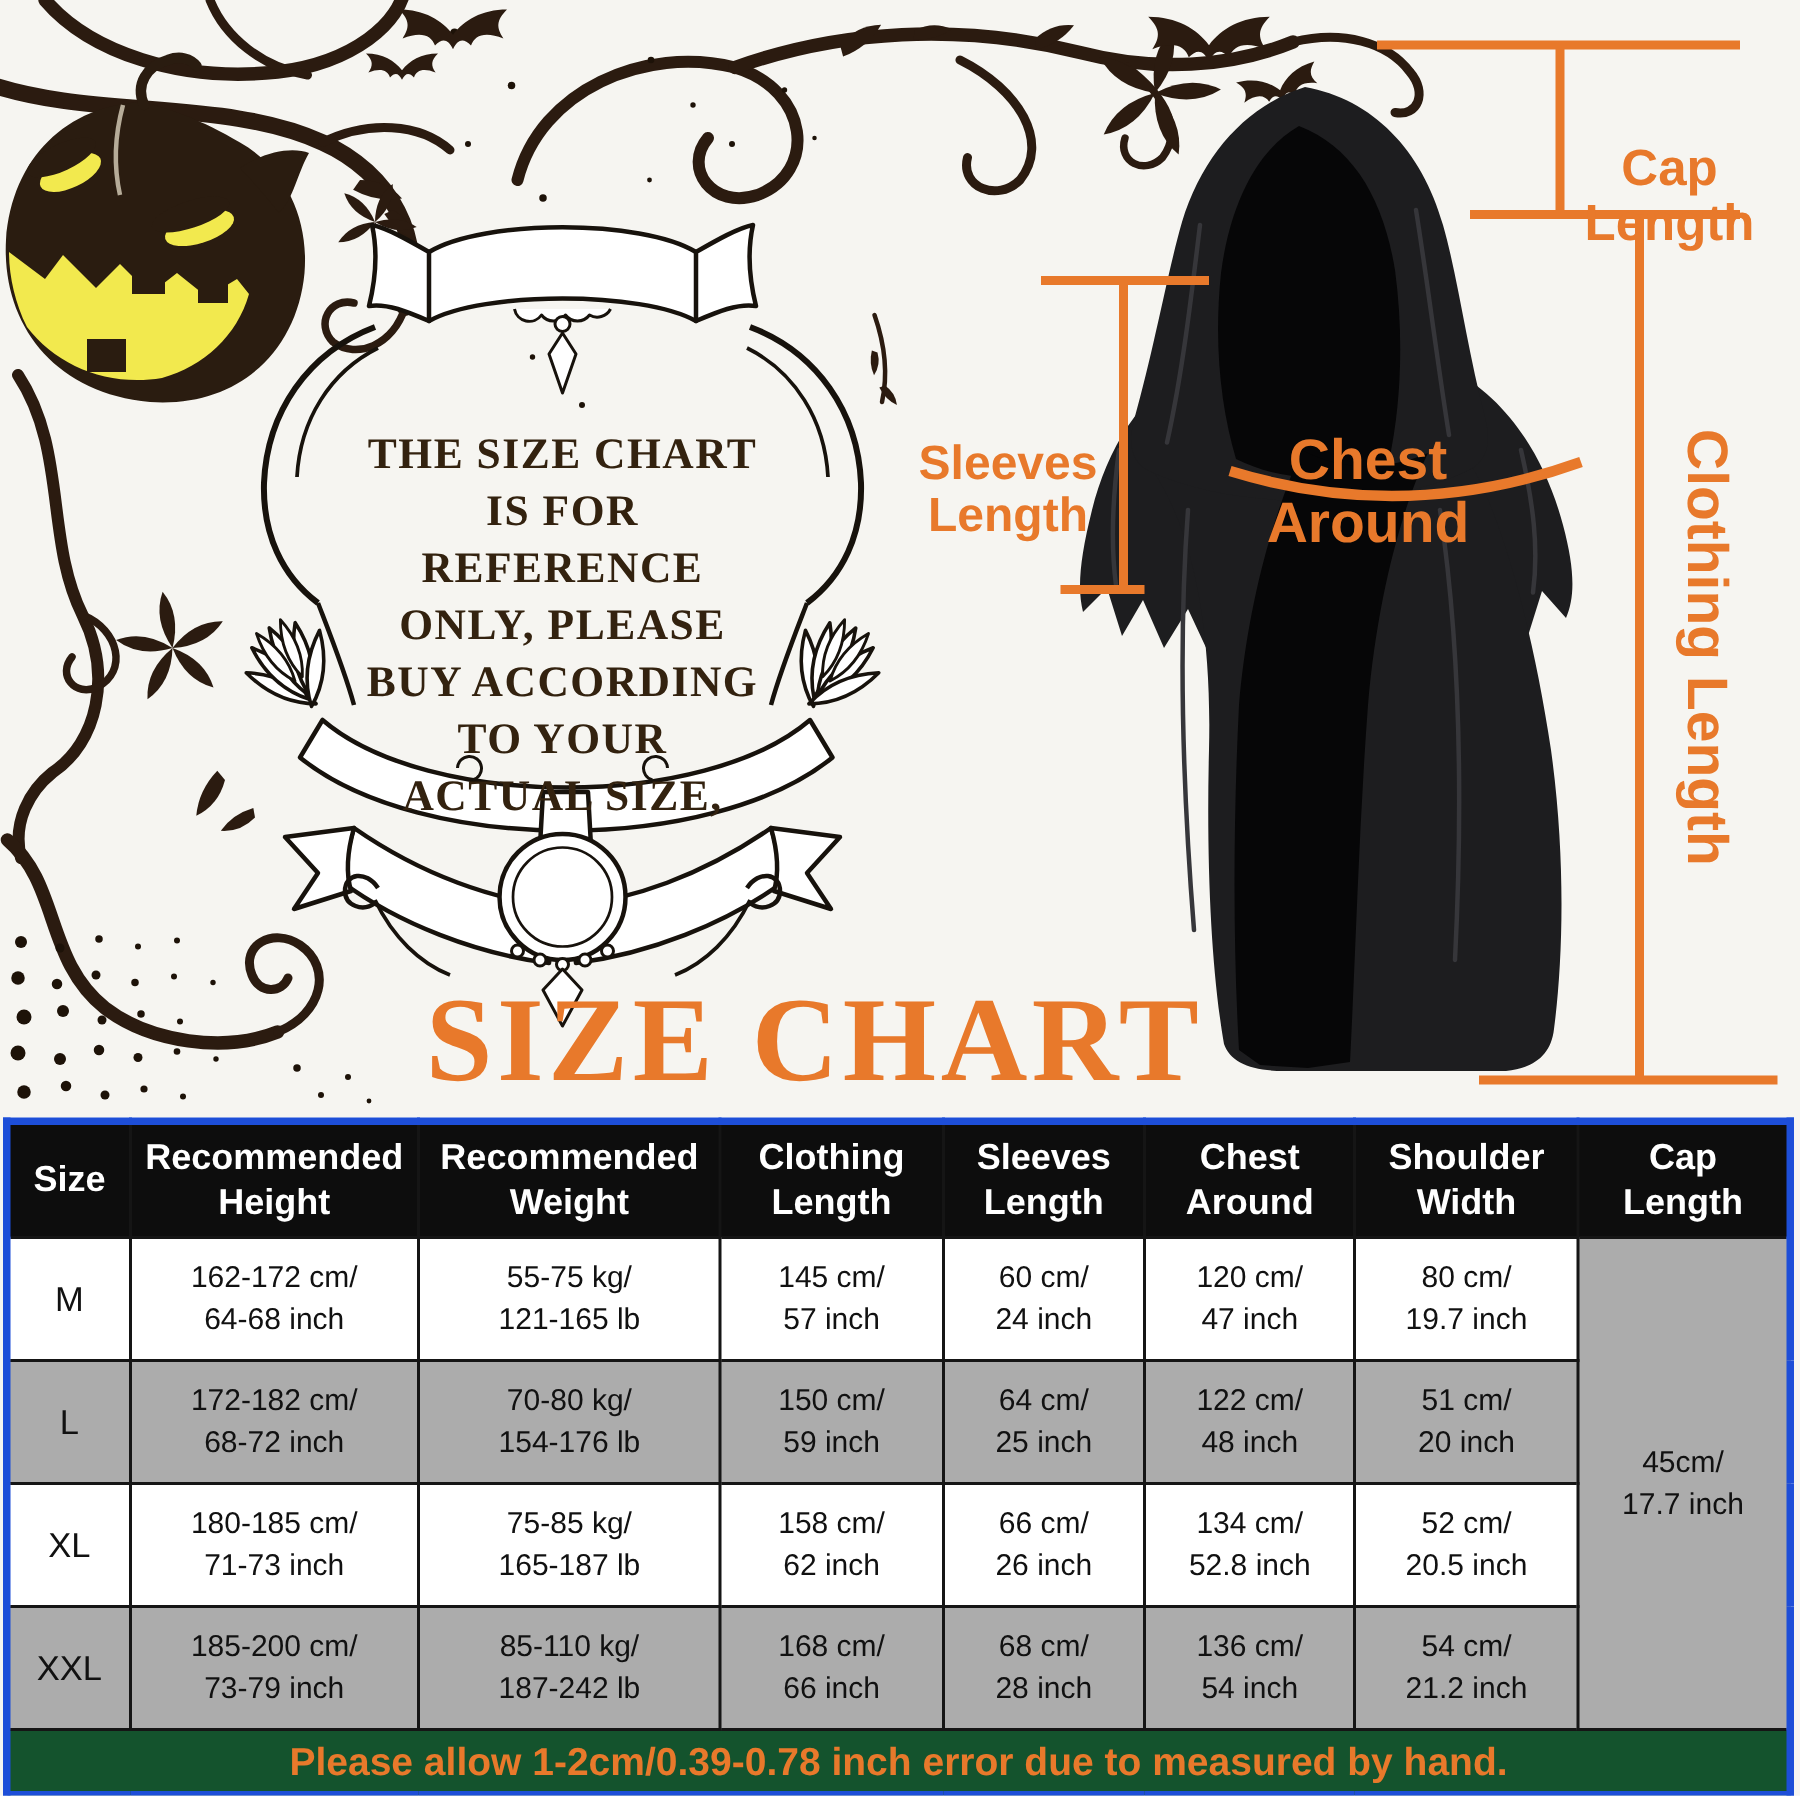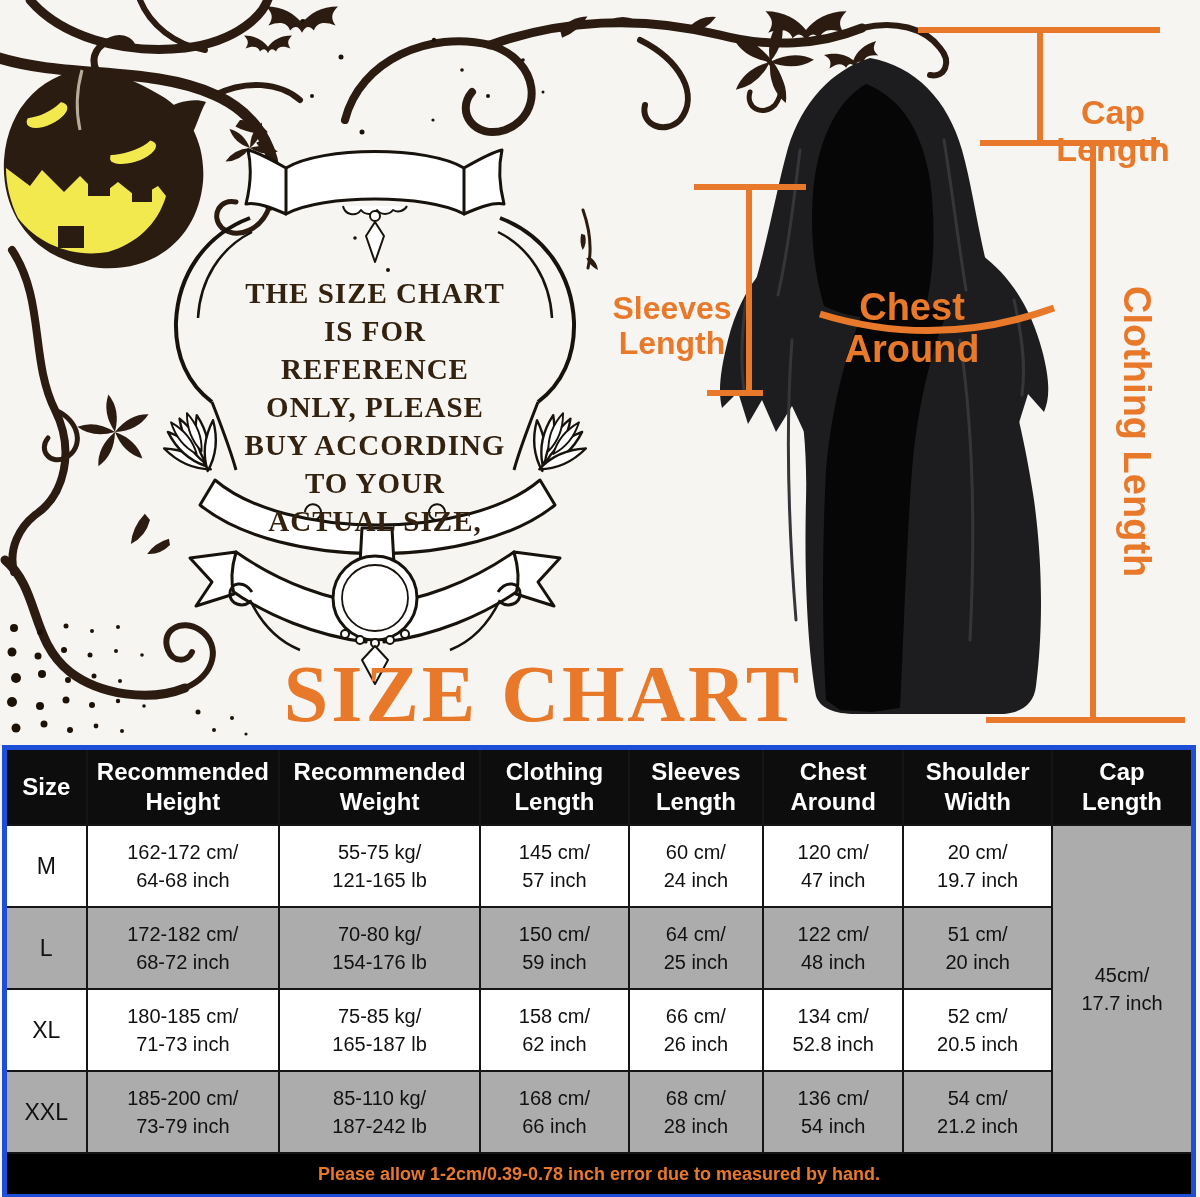--- a/index.html
+++ b/index.html
@@ -2,21 +2,21 @@
 <html><head>
 <meta charset="utf-8">
 <style>
   html,body{margin:0;padding:0;}
   body{font-family:"Liberation Sans",sans-serif;}
   .stage{position:relative;width:1200px;height:1197px;background:#f6f5f1;overflow:hidden;}
   .stage svg{position:absolute;left:0;top:0;}
   .pre{white-space:pre-line;margin-top:48px;}
   
   .wreath-text{
-    position:absolute;left:205px;top:226px;width:340px;
+    position:absolute;left:205px;top:236px;width:340px;
     font-family:"Liberation Serif",serif;font-weight:700;
     font-size:29px;line-height:38px;text-align:center;
     color:#33220f;letter-spacing:1px;
   }
   
   .size-chart-title{
     position:absolute;left:263px;top:652px;width:560px;text-align:center;
     font-family:"Liberation Serif",serif;font-weight:700;
     font-size:80px;line-height:84px;letter-spacing:3px;color:#e8792b;
   }
@@ -40,21 +40,21 @@
   }
   .size-table thead th{
     background:#0d0d0d;color:#fff;font-size:24px;font-weight:700;
     height:74px;line-height:30px;
   }
   .size-table tbody td{font-size:20px;line-height:28px;color:#111;background:#ffffff;height:80px;}
   .size-table tr.alt td{background:#acacac;}
   .size-table td.cap-cell{background:#acacac;}
   .size-table td.size-cell{font-size:23px;}
   .size-table tr.note-row td{
-    background:#000000;color:#e8792b;font-weight:700;font-size:18px;height:40px;line-height:40px;text-align:center;
+    background:#14532d;color:#e8792b;font-weight:700;font-size:26px;height:40px;line-height:40px;text-align:center;
   }
 </style>
 </head>
 <body>
 
 <div class="stage">
 
   <svg width="1200" height="745" viewBox="0 0 1200 745">
     <defs>
       <path id="bat" d="M0,6 C-6,-2 -16,-8 -30,-8 C-24,-2 -24,2 -28,8 C-18,4 -12,6 -10,12 C-6,8 -3,8 0,14 C3,8 6,8 10,12 C12,6 18,4 28,8 C24,2 24,-2 30,-8 C16,-8 6,-2 0,6 Z"></path>
@@ -325,21 +325,21 @@
         <td class="pre">162-172 cm/
 64-68 inch</td>
         <td class="pre">55-75 kg/
 121-165 lb</td>
         <td class="pre">145 cm/
 57 inch</td>
         <td class="pre">60 cm/
 24 inch</td>
         <td class="pre">120 cm/
 47 inch</td>
-        <td class="pre">20 cm/
+        <td class="pre">80 cm/
 19.7 inch</td>
         <td class="cap-cell pre" rowspan="4">45cm/
 17.7 inch</td>
       </tr>
       <tr class="alt">
         <td class="size-cell pre">L</td>
         <td class="pre">172-182 cm/
 68-72 inch</td>
         <td class="pre">70-80 kg/
 154-176 lb</td>

